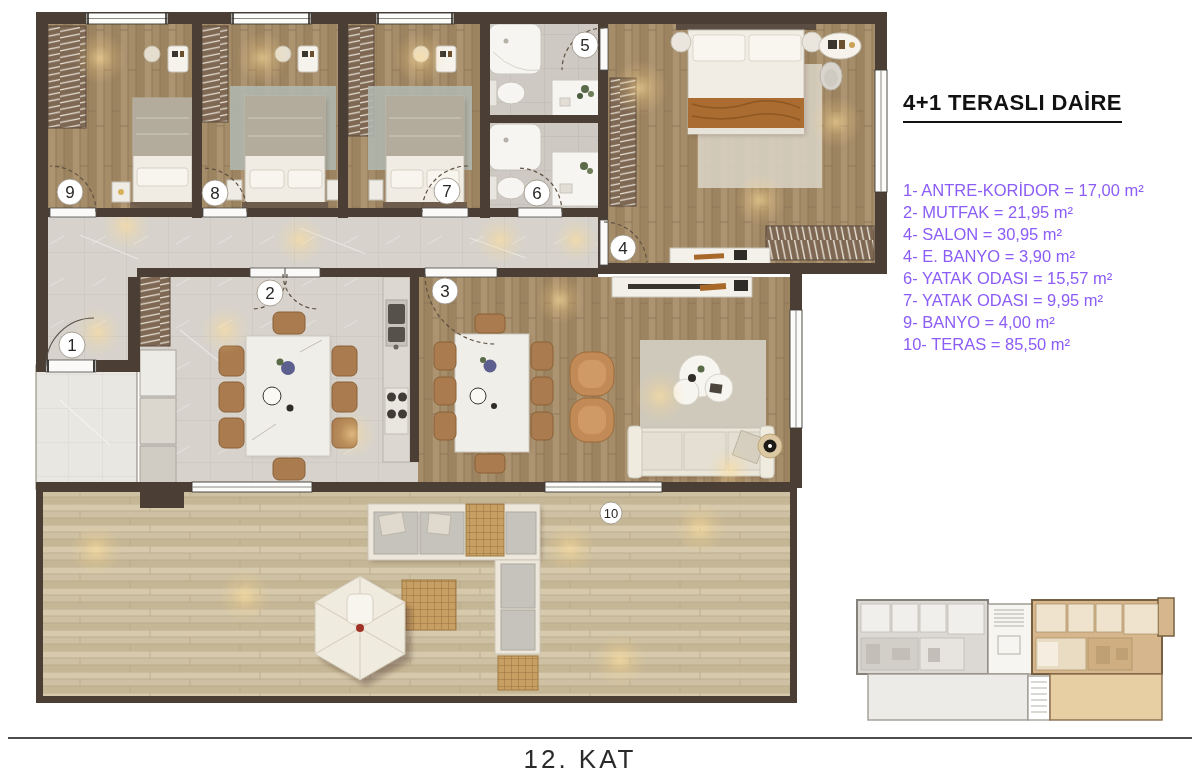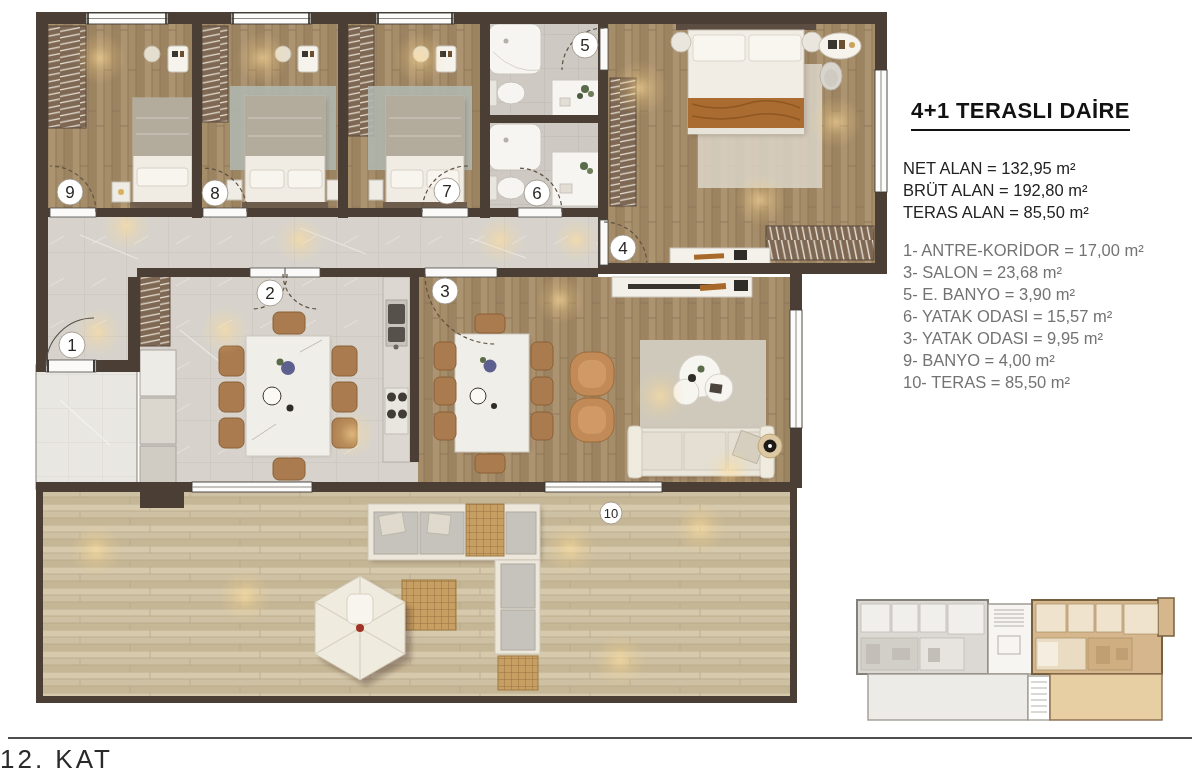--- a/index.html
+++ b/index.html
@@ -3,26 +3,26 @@
 <meta charset="utf-8">
 <style>
   html,body{margin:0;padding:0;background:#ffffff;}
   body{width:1200px;height:782px;position:relative;overflow:hidden;
        font-family:"Liberation Sans", sans-serif;color:#1c1c1c;}
   .stage{position:absolute;inset:0;}
   svg{display:block;}
   .plan-svg{position:absolute;left:0;top:0;}
   .minimap-svg{position:absolute;left:852px;top:592px;}
   .info{position:absolute;left:903px;top:90px;width:292px;}
-  .info h1{margin:8px;font-size:22px;font-weight:700;letter-spacing:.4px;
+  .info h1{margin:0;font-size:22px;font-weight:700;letter-spacing:.4px;
            display:inline-block;border-bottom:2.5px solid #121212;padding-bottom:5px;color:#121212;}
   .stats{margin-top:18px;font-size:16.5px;line-height:22px;font-weight:400;color:#222;}
-  .rooms{margin-top:16px;font-size:16.5px;line-height:22px;color:#737373;}
+  .rooms{margin-top:56px;font-size:16.5px;line-height:22px;color:#8b5cf6;}
   .footer-line{position:absolute;left:8px;right:8px;top:737px;border-top:2px solid #4d4d4d;}
-  .floor-label{position:absolute;left:0;top:744px;width:1160px;
+  .floor-label{position:absolute;left:0;top:744px;width:1160px;text-align:center;
                font-size:26px;letter-spacing:3px;color:#2a2a2a;}
   .num{font-size:17px;fill:#2a2724;}
   .num-sm{font-size:13px;fill:#2a2724;}
 </style>
 </head>
 <body>
 
 <div class="stage">
 
 <svg class="plan-svg" width="900" height="730" viewBox="0 0 900 730">
@@ -414,31 +414,27 @@
         <text x="215" y="199" class="num">8</text>
     <circle cx="70" cy="192" r="13" fill="#fff" stroke="#948b7e" stroke-width=".8"></circle>
         <text x="70" y="198" class="num">9</text>
     <circle cx="611" cy="513" r="11" fill="#fff" stroke="#948b7e" stroke-width=".8"></circle>
         <text x="611" y="518" class="num-sm">10</text>
   </g>
 </svg>
 
 <div class="info">
   <h1>4+1 TERASLI DAİRE</h1>
-  <div class="stats">
-    <div>NET ALAN = 132,95 m²</div>
-    <div>BRÜT ALAN = 192,80 m²</div>
-    <div>TERAS ALAN = 85,50 m²</div>
-  </div>
   <div class="rooms">
     <div>1- ANTRE-KORİDOR = 17,00 m²</div>
-    <div>3- SALON = 23,68 m²</div>
-    <div>5- E. BANYO = 3,90 m²</div>
+    <div>2- MUTFAK = 21,95 m²</div>
+    <div>4- SALON = 30,95 m²</div>
+    <div>4- E. BANYO = 3,90 m²</div>
     <div>6- YATAK ODASI = 15,57 m²</div>
-    <div>3- YATAK ODASI = 9,95 m²</div>
+    <div>7- YATAK ODASI = 9,95 m²</div>
     <div>9- BANYO = 4,00 m²</div>
     <div>10- TERAS = 85,50 m²</div>
   </div>
 </div>
 
 <svg class="minimap-svg" width="348" height="136" viewBox="0 0 348 136">
 
   <g>
     <rect x="5" y="8" width="131" height="74" fill="#dcd9d4" stroke="#84807a" stroke-width="2"></rect>
     <g fill="#f1efec" stroke="#b9b5ae" stroke-width=".7">

